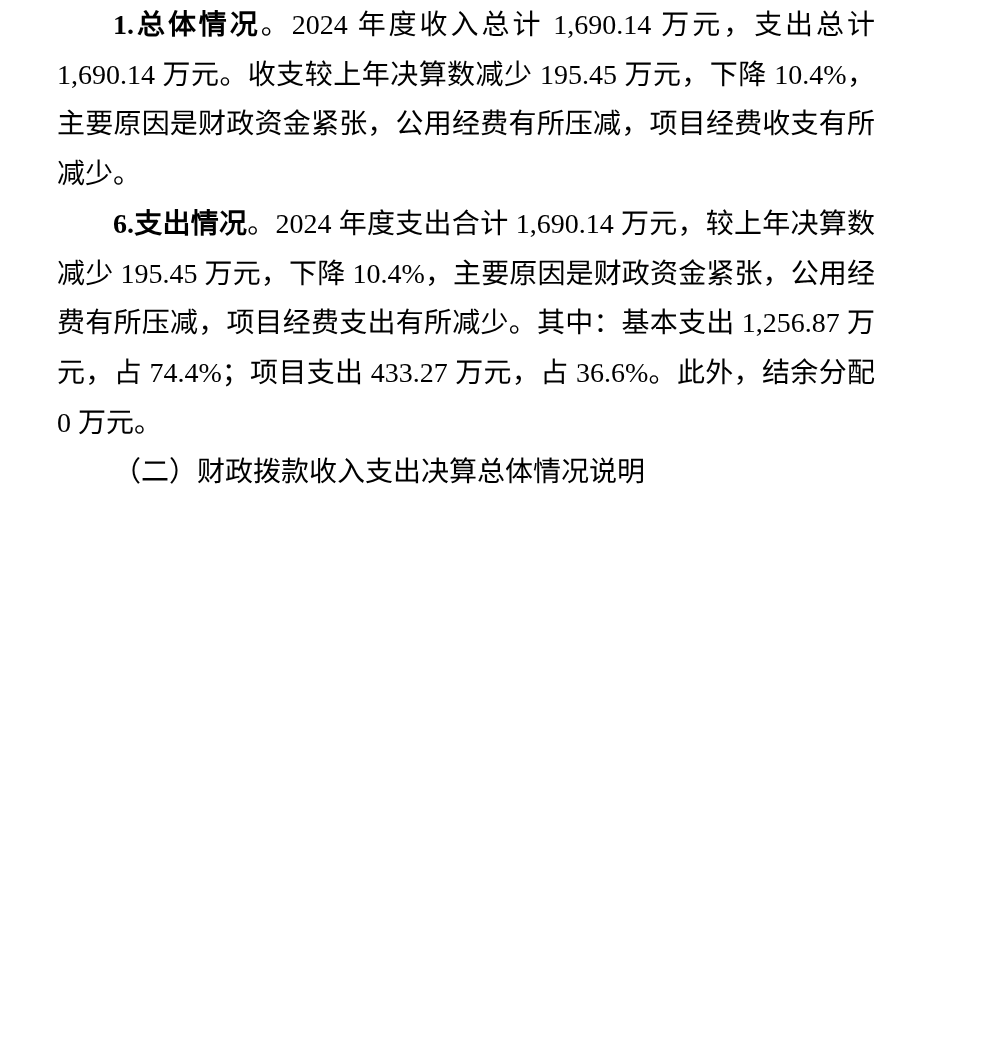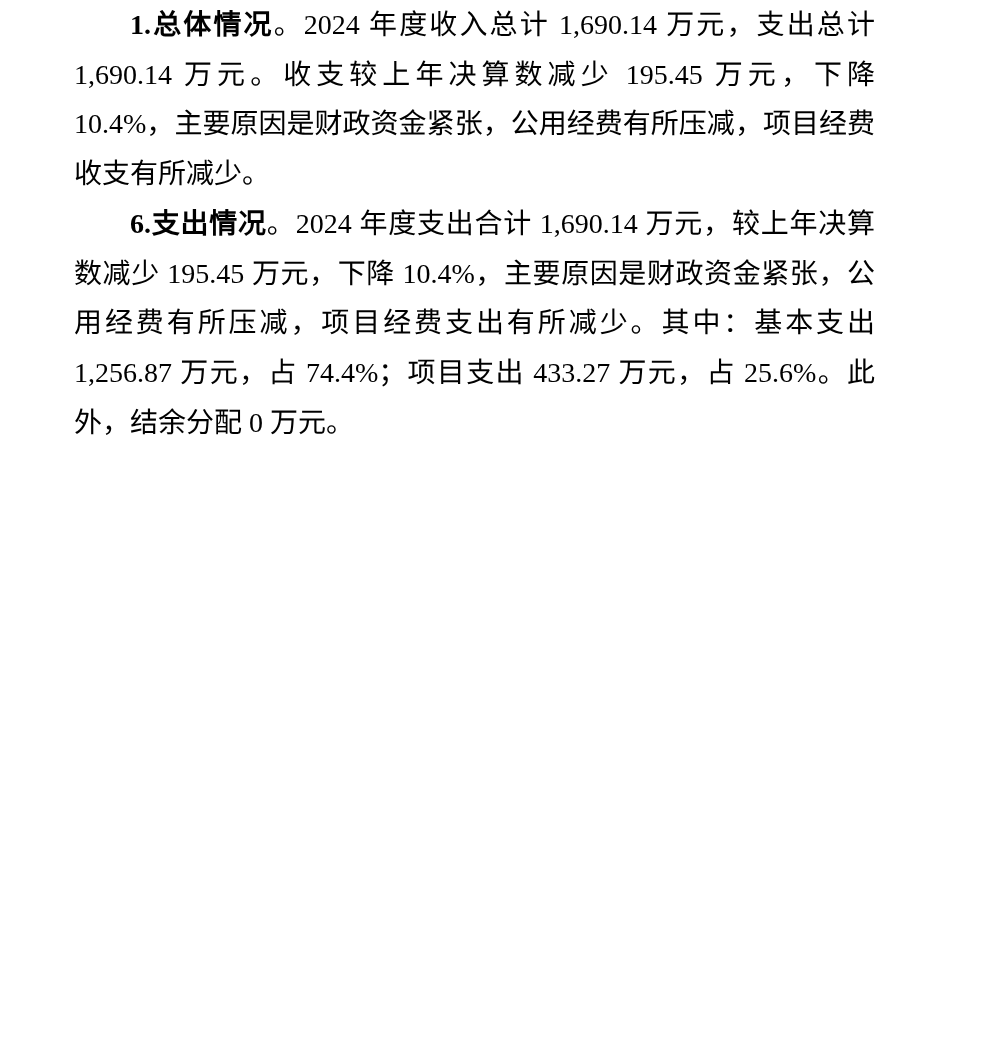--- a/index.html
+++ b/index.html
@@ -10,21 +10,21 @@
     width: 1000px;
     height: 1044px;
     background: #ffffff;
     overflow: hidden;
     font-family: "Liberation Serif", "DejaVu Serif", serif;
   }
   .doc {
     box-sizing: border-box;
     width: 1000px;
     height: 1044px;
-    padding: 0 125px 0 74px;
+    padding: 0 125px 0 57px;
     color: #000000;
     font-size: 28px;
     line-height: 49.7px;
     text-align: justify;
     text-justify: inter-character;
     text-align-last: left;
   }
   .para {
     margin: 0;
     padding: 0;
@@ -38,18 +38,19 @@
   }
 </style>
 </head>
 <body>
 
 <div class="doc">
 
   <p class="para"><span class="para-heading">1.总体情况</span><span>。2024 年度收入总计 1,690.14 万元，支出总计 1,690.14 万元。收支较上年决算数减少 195.45 万元，下降 10.4%，主要原因是财政资金紧张，公用经费有所压减，项目经费收支有所减少。</span></p>
 
 
-  <p class="para"><span class="para-heading">6.支出情况</span><span>。2024 年度支出合计 1,690.14 万元，较上年决算数减少 195.45 万元，下降 10.4%，主要原因是财政资金紧张，公用经费有所压减，项目经费支出有所减少。其中：基本支出 1,256.87 万元，占 74.4%；项目支出 433.27 万元，占 25.6%。此外，结余分配 0 万元。</span></p>
+  <p class="para"><span class="para-heading">6.支出情况</span><span>。2024 年度支出合计 1,690.14 万元，较上年决算数减少 195.45 万元，下降 10.4%，主要原因是财政资金紧张，公用经费有所压减，项目经费支出有所减少。其中：基本支出 1,256.87 万元，占 74.4%；项目支出 433.27 万元，占 36.6%。此外，结余分配 0 万元。</span></p>
 
 
+  <p class="para subheading">（二）财政拨款收入支出决算总体情况说明</p>
 
 
 </div>
 
 </body></html>

